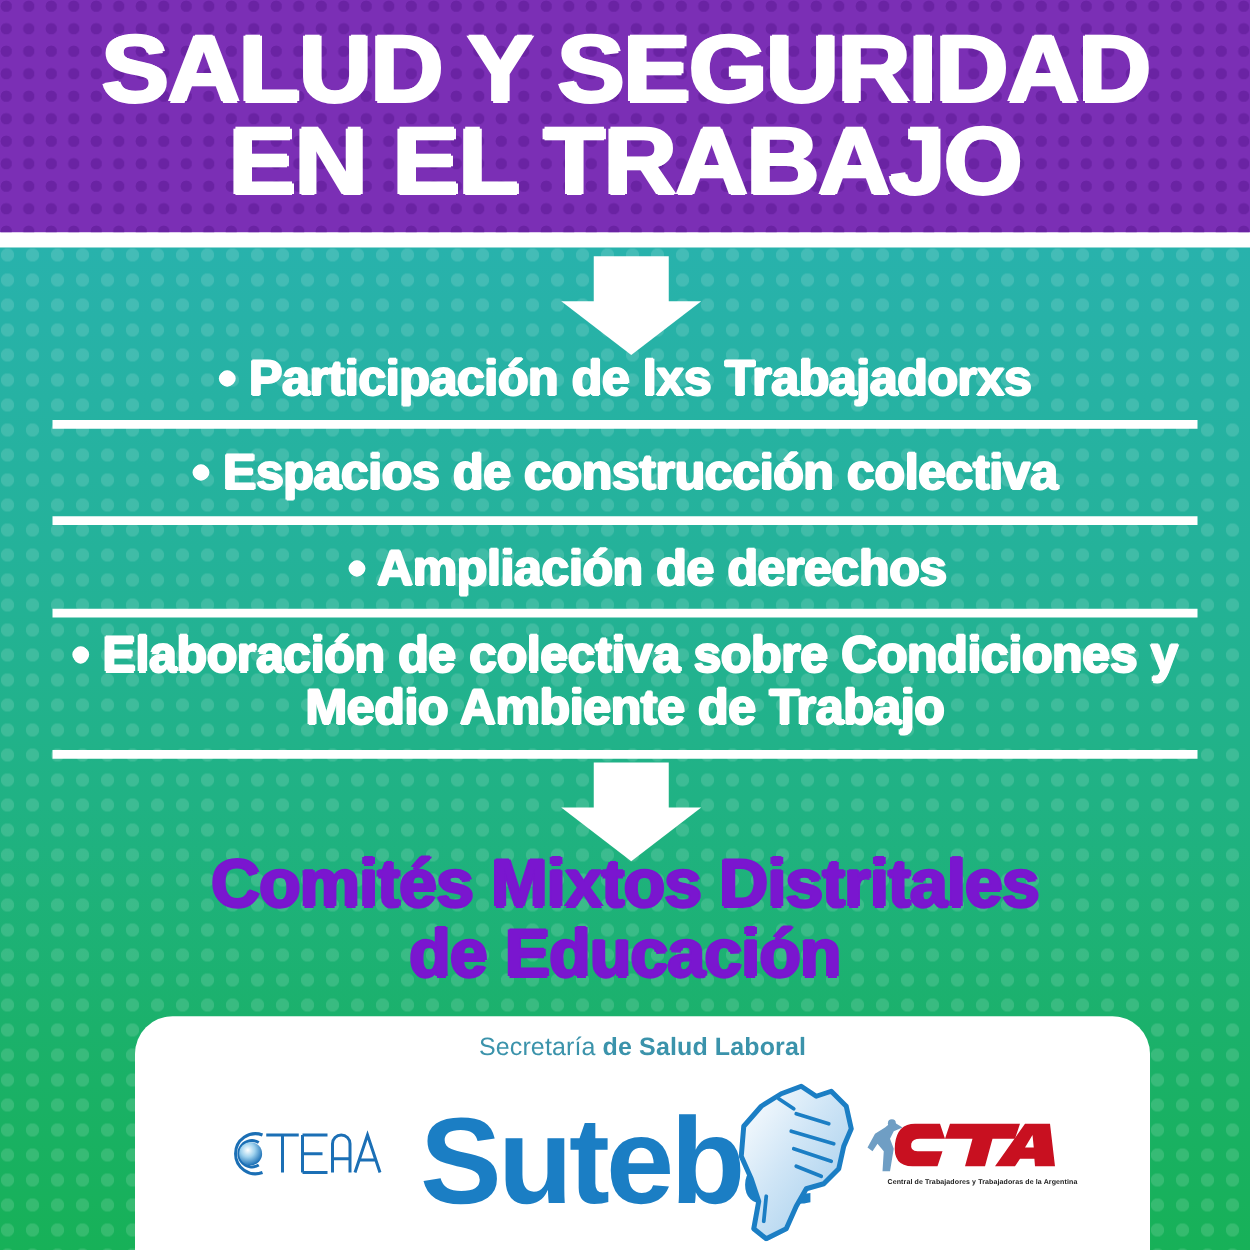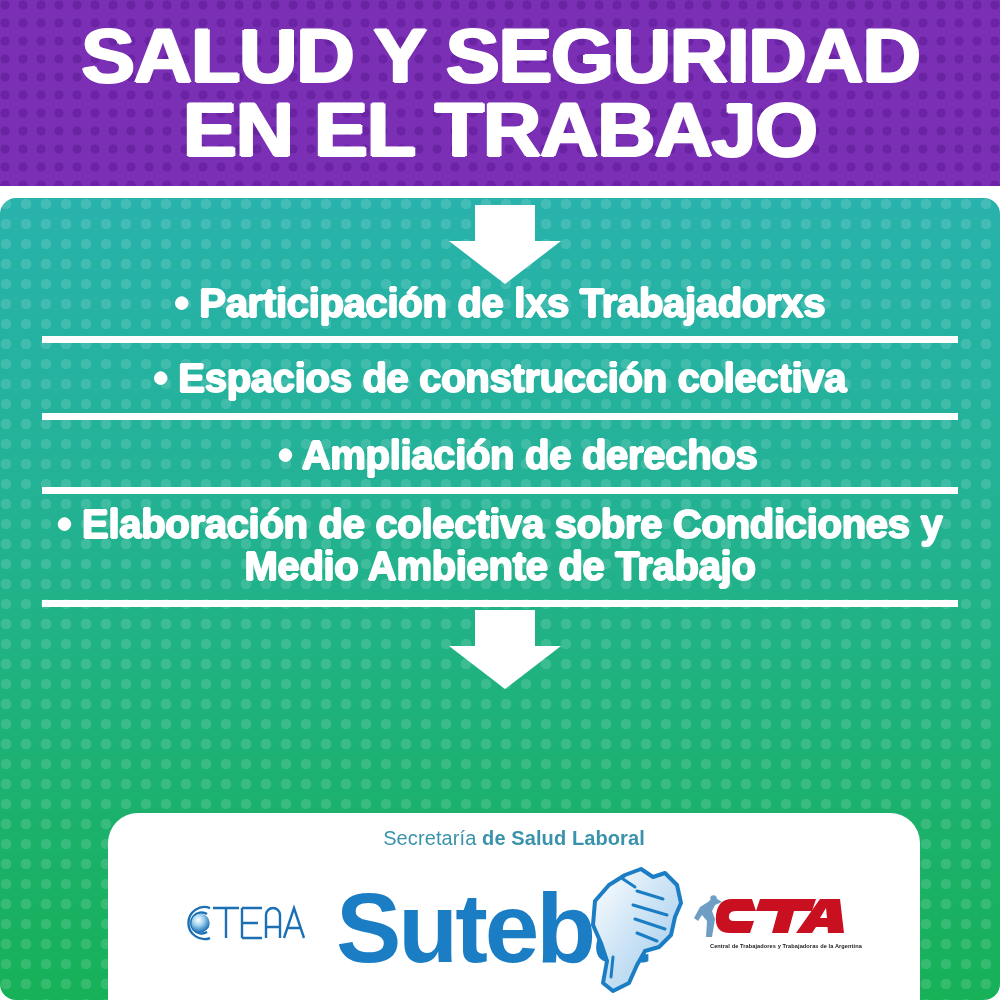--- a/index.html
+++ b/index.html
@@ -57,21 +57,20 @@
   .body-area {
     position: absolute;
     left: 0; top: 198px;
     width: 1000px;
     height: 802px;
     background-image:
       radial-gradient(circle at 6px 6px, rgba(255,255,255,0.13) 5px, rgba(255,255,255,0) 5.6px),
       linear-gradient(180deg, #28b2ac 0%, #24b29a 30%, #20b284 55%, #1bb16b 78%, #17b158 100%);
     background-size: 20px 20px, 100% 100%;
     overflow: hidden;
-    border-radius: 16px;
   }
 
   
   .arrow {
     position: absolute;
     width: 112px;
     height: 78px;
   }
   .arrow .shaft {
     position: absolute;
@@ -251,20 +250,24 @@
     <div class="sep sep3"></div>
 
     <div class="bullet b4 two-line">• Elaboración de colectiva sobre Condiciones y Medio Ambiente de Trabajo</div>
     <div class="sep sep4"></div>
 
     <div class="arrow arrow-bottom">
       <div class="shaft"></div>
       <div class="head"></div>
     </div>
 
+    <div class="headline">
+      <div>Comités Mixtos Distritales</div>
+      <div>de Educación</div>
+    </div>
 
     <div class="footer-card">
 
       <div class="footer-title"><span>Secretaría </span><span class="bold">de Salud Laboral</span></div>
 
       <div class="logo-row">
 
         <div class="ctera">
           <svg width="130" height="48" viewBox="0 0 130 48">
             <defs>

